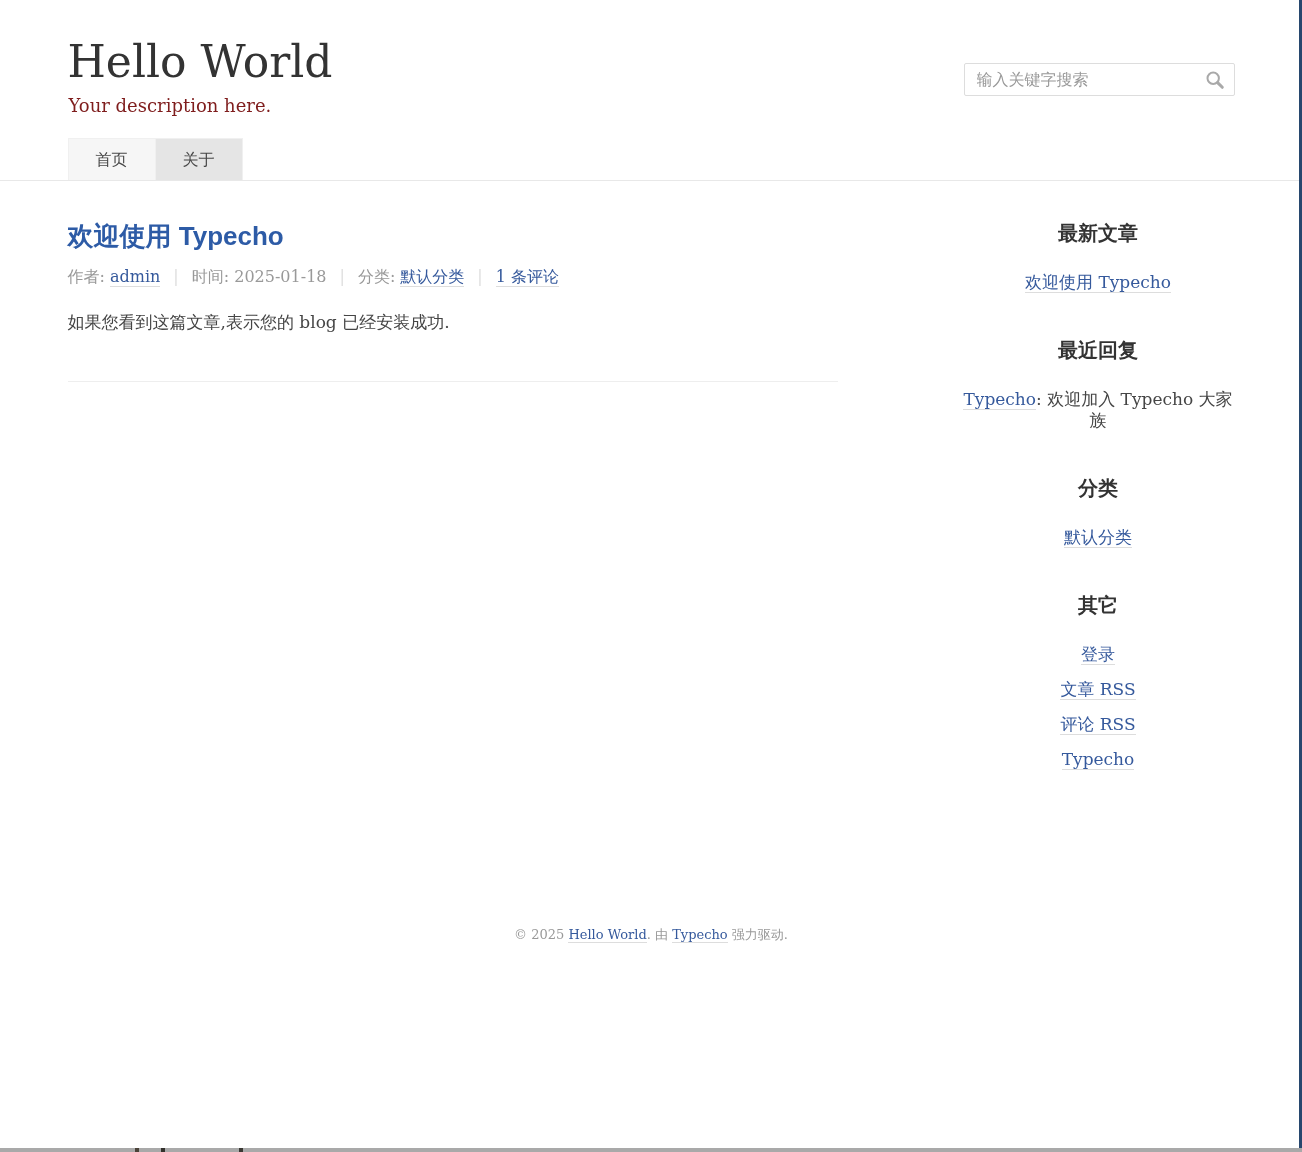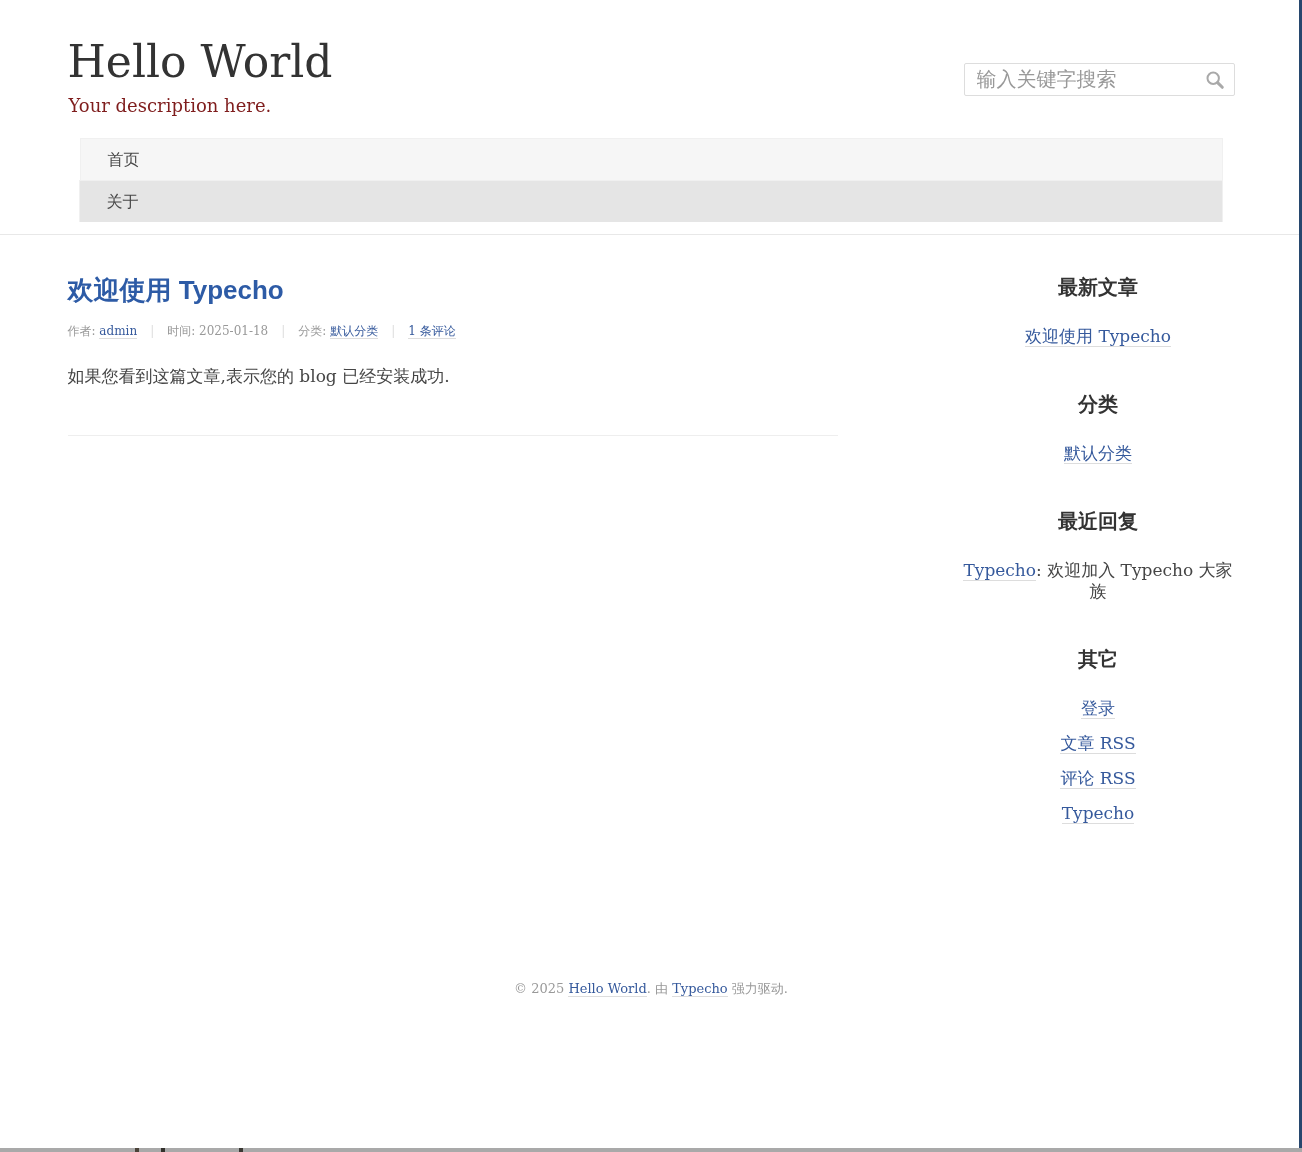--- a/index.html
+++ b/index.html
@@ -26,35 +26,35 @@
   }
   .site-title a { color: #333333; text-decoration: none; }
   .site-description {
     margin: 9px 0 0 1px; font-size: 18px; color: #7f1d1d;
   }
   .search-box { position: relative; margin-top: 25px; width: 271px; }
   .search-input {
     width: 100%; height: 33px;
     border: 1px solid #dddddd; border-radius: 2px;
     padding: 0 40px 0 12px;
-    font-size: 20px; color: #444444; background: #ffffff;
+    font-size: 16px; color: #444444; background: #ffffff;
     font-family: "Liberation Sans", sans-serif;
     outline: none;
   }
   .search-input::placeholder { color: #999999; }
   .search-btn {
     position: absolute; right: 6px; top: 4px;
     width: 28px; height: 25px;
     background: none; border: none; padding: 0; cursor: pointer;
     display: flex; align-items: center; justify-content: center;
   }
 
   
   .site-nav { margin-top: 22px; }
-  .nav-list { list-style: none; margin: 12px; padding: 0; display: flex; flex-direction: column; }
+  .nav-list { list-style: none; margin: 0; padding: 0; display: flex; }
   .nav-item {
     border: 1px solid #f0f0f0; border-bottom: none;
     background: #e5e5e5;
   }
   .nav-item + .nav-item { margin-left: -1px; }
   .nav-item.current { background: #f6f6f6; }
   .nav-item a {
     display: block; width: 86px; height: 41px; line-height: 41px;
     text-align: center; font-size: 16px; color: #474747; text-decoration: none;
   }
@@ -65,21 +65,21 @@
     min-height: 705px;
   }
   .main-col { width: 770px; padding-top: 39px; }
   .post { border-bottom: 1px solid #eeeeee; padding-bottom: 46px; }
   .post-title {
     margin: 0; font-size: 26px; line-height: 1.25;
     font-family: "Liberation Sans", sans-serif; font-weight: bold;
   }
   .post-title a { color: #2d5ba6; text-decoration: none; }
   .post-meta {
-    margin-top: 13px; font-size: 12px; color: #999999; line-height: 22px;
+    margin-top: 13px; font-size: 16px; color: #999999; line-height: 22px;
   }
   .meta-sep { color: #dddddd; margin: 0 13px; }
   a.u-link { color: #35599c; text-decoration: none; border-bottom: 1px solid #dddddd; }
   .post-body { margin-top: 22px; font-size: 17px; line-height: 1.5; color: #454545; }
   .post-body p { margin: 0; }
 
   
   .sidebar { width: 273px; padding-top: 39px; text-align: center; }
   .widget { margin-bottom: 44px; }
   .widget-title {
@@ -172,31 +172,31 @@
       <section class="widget">
         <h3 class="widget-title">最新文章</h3>
         <ul class="widget-list">
           <li>
             <a href="#" class="u-link">欢迎使用 Typecho</a>
           </li>
         </ul>
       </section>
 
       <section class="widget">
+        <h3 class="widget-title">最近回复</h3>
+        <p class="widget-text"><a href="#" class="u-link">Typecho</a><span>: 欢迎加入 Typecho 大家族</span></p>
+      </section>
+
+      <section class="widget">
         <h3 class="widget-title">分类</h3>
         <ul class="widget-list">
           <li>
             <a href="#" class="u-link">默认分类</a>
           </li>
         </ul>
-      </section>
-
-      <section class="widget">
-        <h3 class="widget-title">最近回复</h3>
-        <p class="widget-text"><a href="#" class="u-link">Typecho</a><span>: 欢迎加入 Typecho 大家族</span></p>
       </section>
 
 
       <section class="widget">
         <h3 class="widget-title">其它</h3>
         <ul class="widget-list">
           <li>
             <a href="#" class="u-link">登录</a>
           </li>
           <li>

